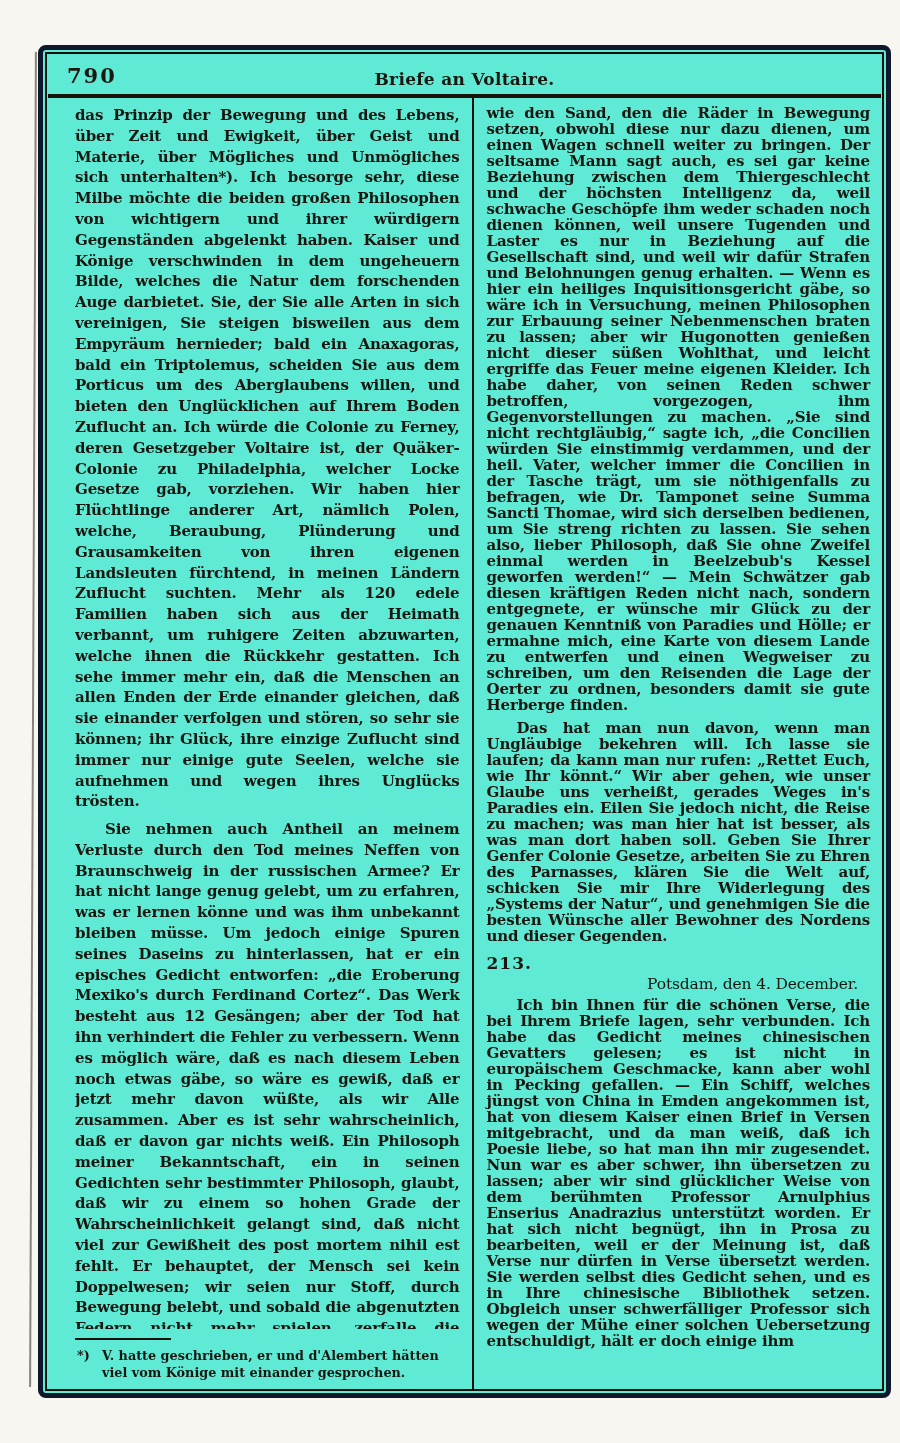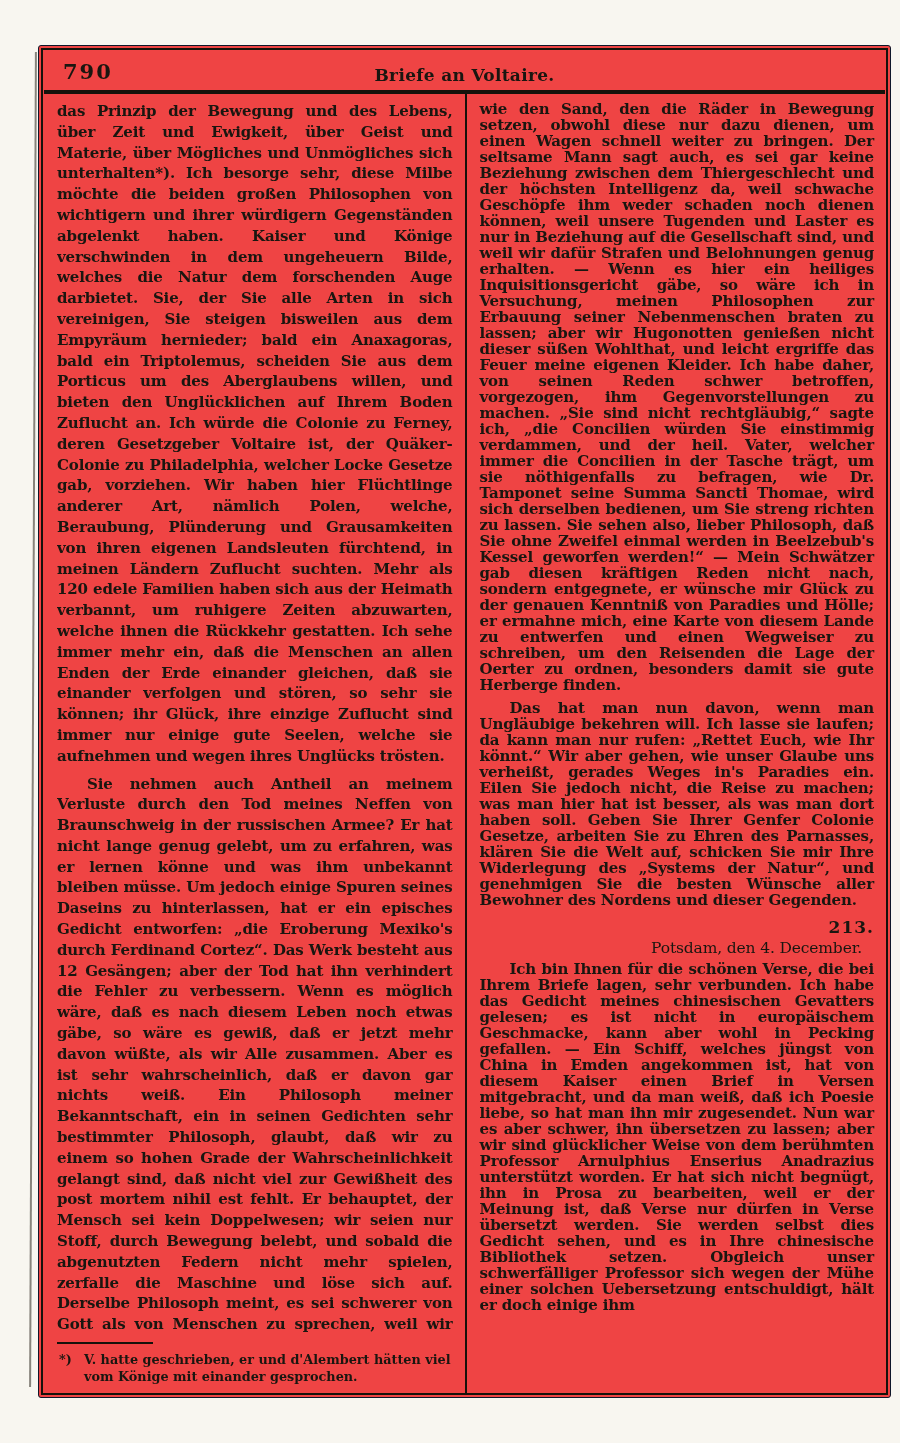--- a/index.html
+++ b/index.html
@@ -27,23 +27,23 @@
     opacity: 0.55;
     transform: rotate(0.25deg);
   }
   .frame-outer {
     position: absolute;
     left: 38px;
     top: 45px;
     width: 853px;
     height: 1353px;
     box-sizing: border-box;
-    border: 1px solid #0f172a;
-    border-radius: 3px;
-    background: #ef4444;
+    border: 5px solid #0f172a;
+    border-radius: 8px;
+    background: #5eead4;
   }
   .frame-inner {
     position: absolute;
     inset: 2px;
     border: 2px solid #16120b;
     display: flex;
     flex-direction: column;
     overflow: hidden;
   }
   .page-header {
@@ -71,20 +71,21 @@
   .header-rule {
     flex: 0 0 auto;
     height: 4px;
     background: #16120b;
     margin: 0 1px 0 1px;
   }
   .columns {
     flex: 1 1 auto;
     display: flex;
     overflow: hidden;
+    margin-left: 14px;
   }
   .column {
     width: 50%;
     box-sizing: border-box;
     padding: 7px 12px 8px 14px;
     text-align: justify;
     font-weight: 700;
     font-size: 15px;
     letter-spacing: -0.15px;
     overflow: hidden;
@@ -97,21 +98,21 @@
   .column.right {
     border-left: 2px solid #16120b;
     line-height: 16px;
     padding-left: 13px;
   }
   .lc-text { flex: 1 1 auto; overflow: hidden; }
   .para { margin: 0; }
   .para + .para { margin-top: 7px; }
   .indent { text-indent: 30px; }
   .letter-number {
-    text-align: right;
+    text-align: left;
     font-size: 17px;
     font-weight: 700;
     margin: 11px 0 5px 0;
     letter-spacing: 1px;
   }
   .dateline {
     text-align: right;
     font-size: 15.5px;
     font-weight: 400;
     padding-right: 12px;

